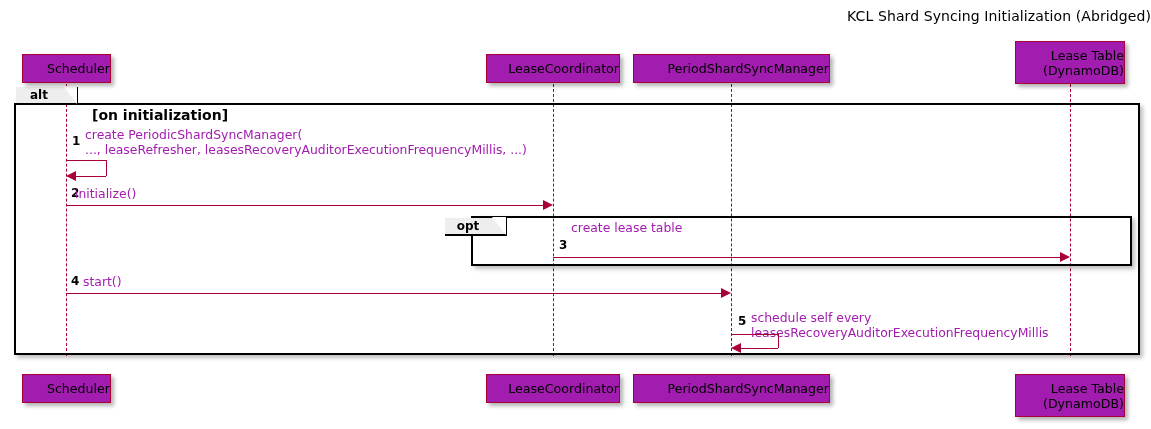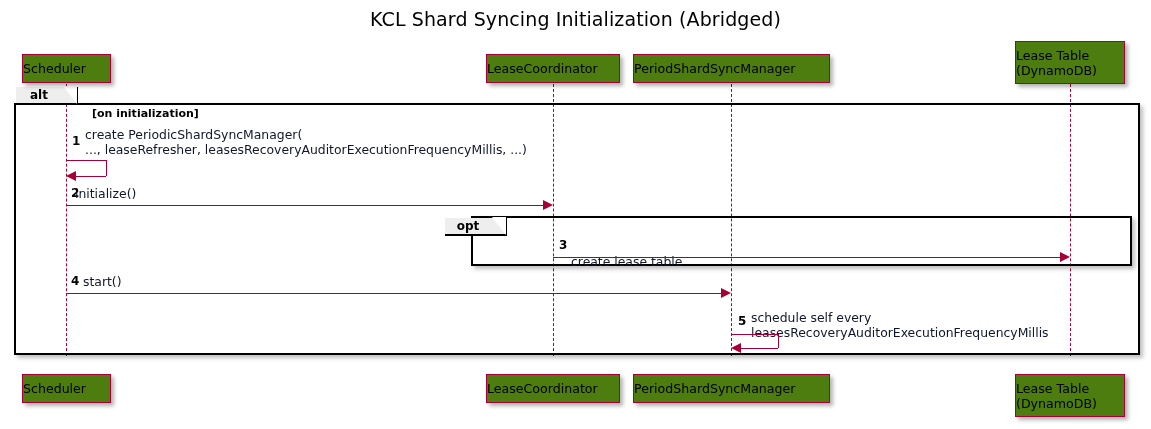--- a/index.html
+++ b/index.html
@@ -18,36 +18,36 @@
     background: #ffffff;
     overflow: hidden;
   }
 
   
   .diagram-title {
     position: absolute;
     left: 0;
     top: 8px;
     width: 1151px;
-    text-align: center;
-    font-size: 19px;
+    text-align: right;
+    font-size: 14px;
     color: #000000;
     letter-spacing: 0.1px;
     white-space: nowrap;
   }
 
   
   .participant {
     position: absolute;
     box-sizing: border-box;
-    background: #4d7c0f;
+    background: #a21caf;
     border: 1.6px solid #A80036;
     color: #000000;
     font-size: 12.6px;
-    text-align: left;
+    text-align: right;
     line-height: 15px;
     padding-top: 6px;
     box-shadow: 3px 3px 4px rgba(0,0,0,0.30);
     white-space: pre-line;
   }
 
   
   .lifeline {
     position: absolute;
     width: 0;
@@ -81,21 +81,21 @@
     position: absolute;
     right: -1px;
     top: -1px;
     width: 0;
     height: 0;
     border-left: 14px solid transparent;
     border-top: 18px solid #ffffff;
   }
   .frame-label {
     position: absolute;
-    font-size: 11px;
+    font-size: 14px;
     font-weight: bold;
     color: #000000;
     white-space: nowrap;
   }
 
   
   .msg-line {
     position: absolute;
     height: 0;
     border-top: 1.4px solid #A80036;
@@ -124,21 +124,21 @@
   .msg-num {
     position: absolute;
     font-size: 12px;
     font-weight: bold;
     color: #000000;
     white-space: nowrap;
   }
   .msg-text {
     position: absolute;
     font-size: 12.4px;
-    color: #0f172a;
+    color: #a21caf;
     white-space: pre-line;
     line-height: 15px;
   }
 </style>
 </head>
 <body>
 
 <div id="diagram">
 
   <div class="diagram-title">KCL Shard Syncing Initialization (Abridged)</div>
@@ -176,21 +176,21 @@
   <div class="msg-vline" style="left:106px; top:160px; height:16px;"></div>
   <div class="msg-line" style="left:76px; top:176px; width:30px;"></div>
   <div class="arrow-left" style="left:66px; top:171px;"></div>
 
   <div class="msg-num" style="left:71px; top:186px;">2</div>
   <div class="msg-text" style="left:75px; top:186px;">initialize()</div>
   <div class="msg-line" style="left:66px; top:205px; width:477px;"></div>
   <div class="arrow-right" style="left:543px; top:200px;"></div>
 
   <div class="msg-num" style="left:559px; top:238px;">3</div>
-  <div class="msg-text" style="left:571px; top:254px;">create lease table</div>
+  <div class="msg-text" style="left:571px; top:220px;">create lease table</div>
   <div class="msg-line" style="left:553px; top:257px; width:507px;"></div>
   <div class="arrow-right" style="left:1060px; top:252px;"></div>
 
   <div class="msg-num" style="left:71px; top:274px;">4</div>
   <div class="msg-text" style="left:83px; top:274px;">start()</div>
   <div class="msg-line" style="left:66px; top:293px; width:655px;"></div>
   <div class="arrow-right" style="left:721px; top:288px;"></div>
 
   <div class="msg-num" style="left:738px; top:314px;">5</div>
   <div class="msg-text" style="left:751px; top:310px;">schedule self every

